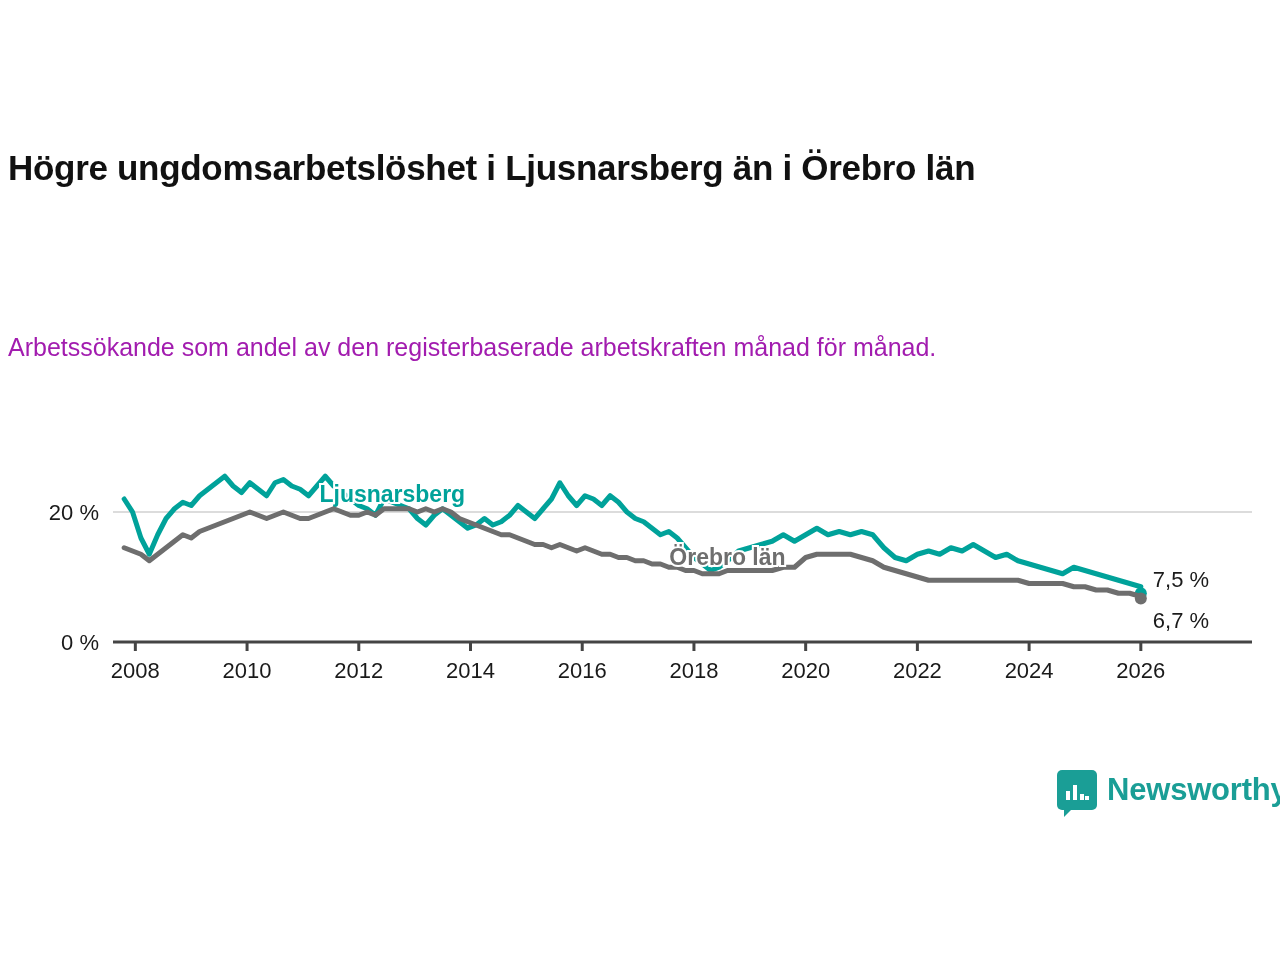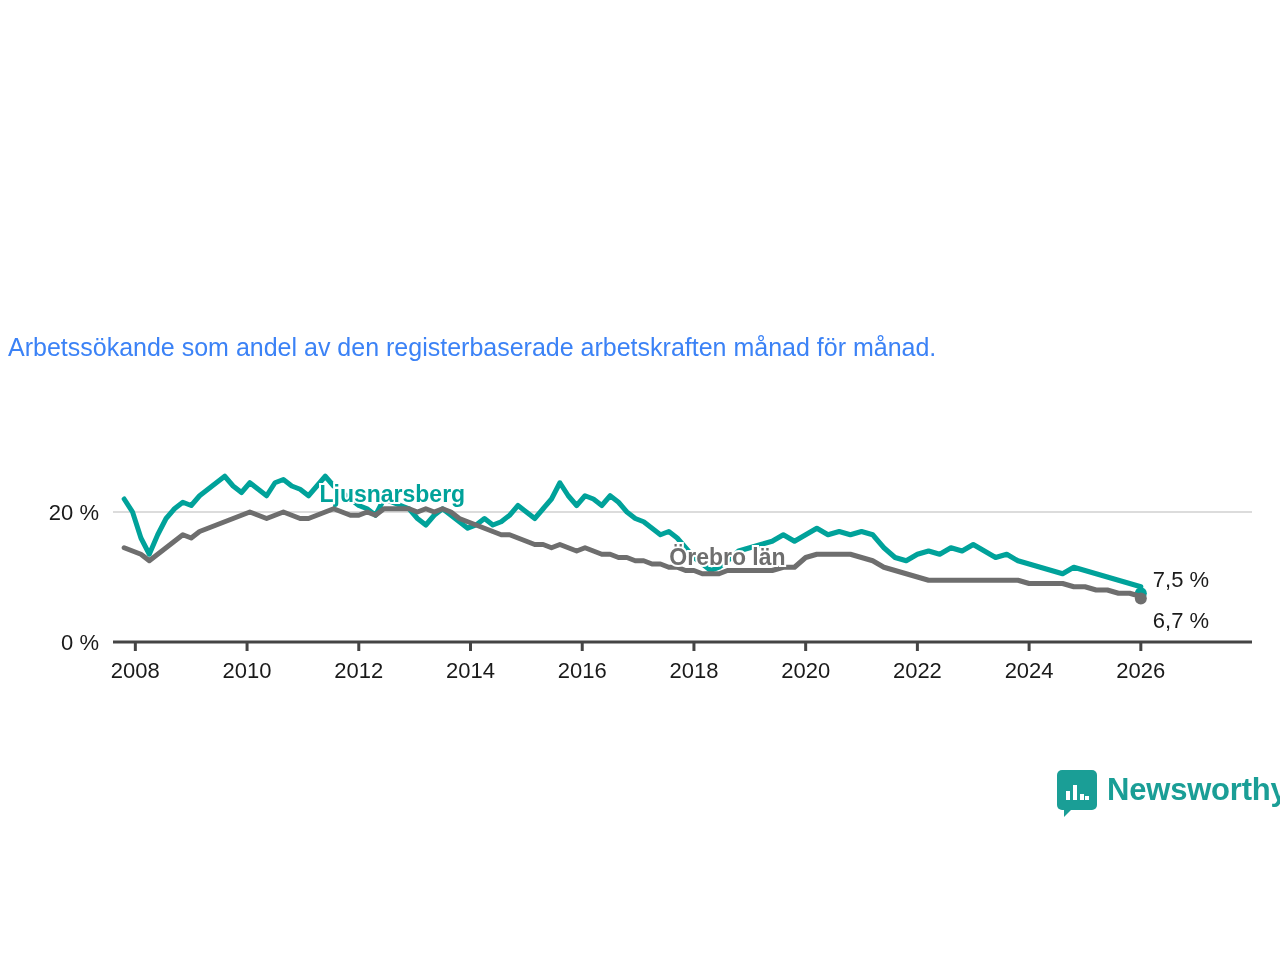--- a/index.html
+++ b/index.html
@@ -34,21 +34,21 @@
     color: #111111;
   }
   .subtitle {
     position: absolute;
     left: 8px;
     top: 331px;
     width: 1200px;
     font-size: 25px;
     font-weight: normal;
     line-height: 1.28;
-    color: #3b82f6;
+    color: #a21caf;
   }
   .chart-area {
     position: absolute;
     left: 0px;
     top: 440px;
     width: 1280px;
     height: 270px;
   }
   svg.chart {
     display: block;
@@ -127,20 +127,21 @@
     font-weight: bold;
     color: #1a9e96;
     letter-spacing: -0.2px;
   }
 </style>
 </head>
 <body>
 
 <div class="page">
 
+  <div class="title">Högre ungdomsarbetslöshet i Ljusnarsberg än i Örebro län</div>
   <div class="subtitle">Arbetssökande som andel av den registerbaserade arbetskraften månad för månad.</div>
 
   <div class="chart-area">
     <svg class="chart" id="chart-svg" width="1280" height="270" viewBox="0 0 1280 270">
         <line x1="113" x2="1252" y1="72" y2="72" stroke="#dcdcdc" stroke-width="2"></line>
         <line x1="113" x2="1252" y1="202" y2="202" stroke="#444444" stroke-width="3"></line>
         <text x="99" y="210" text-anchor="end" class="ytick">0 %</text>
         <text x="99" y="80" text-anchor="end" class="ytick">20 %</text>
         <line x1="135.3440860215103" x2="135.3440860215103" y1="202" y2="211" stroke="#444444" stroke-width="3"></line>
         <text x="135.3440860215103" y="238" text-anchor="middle" class="axis-label">2008</text>

